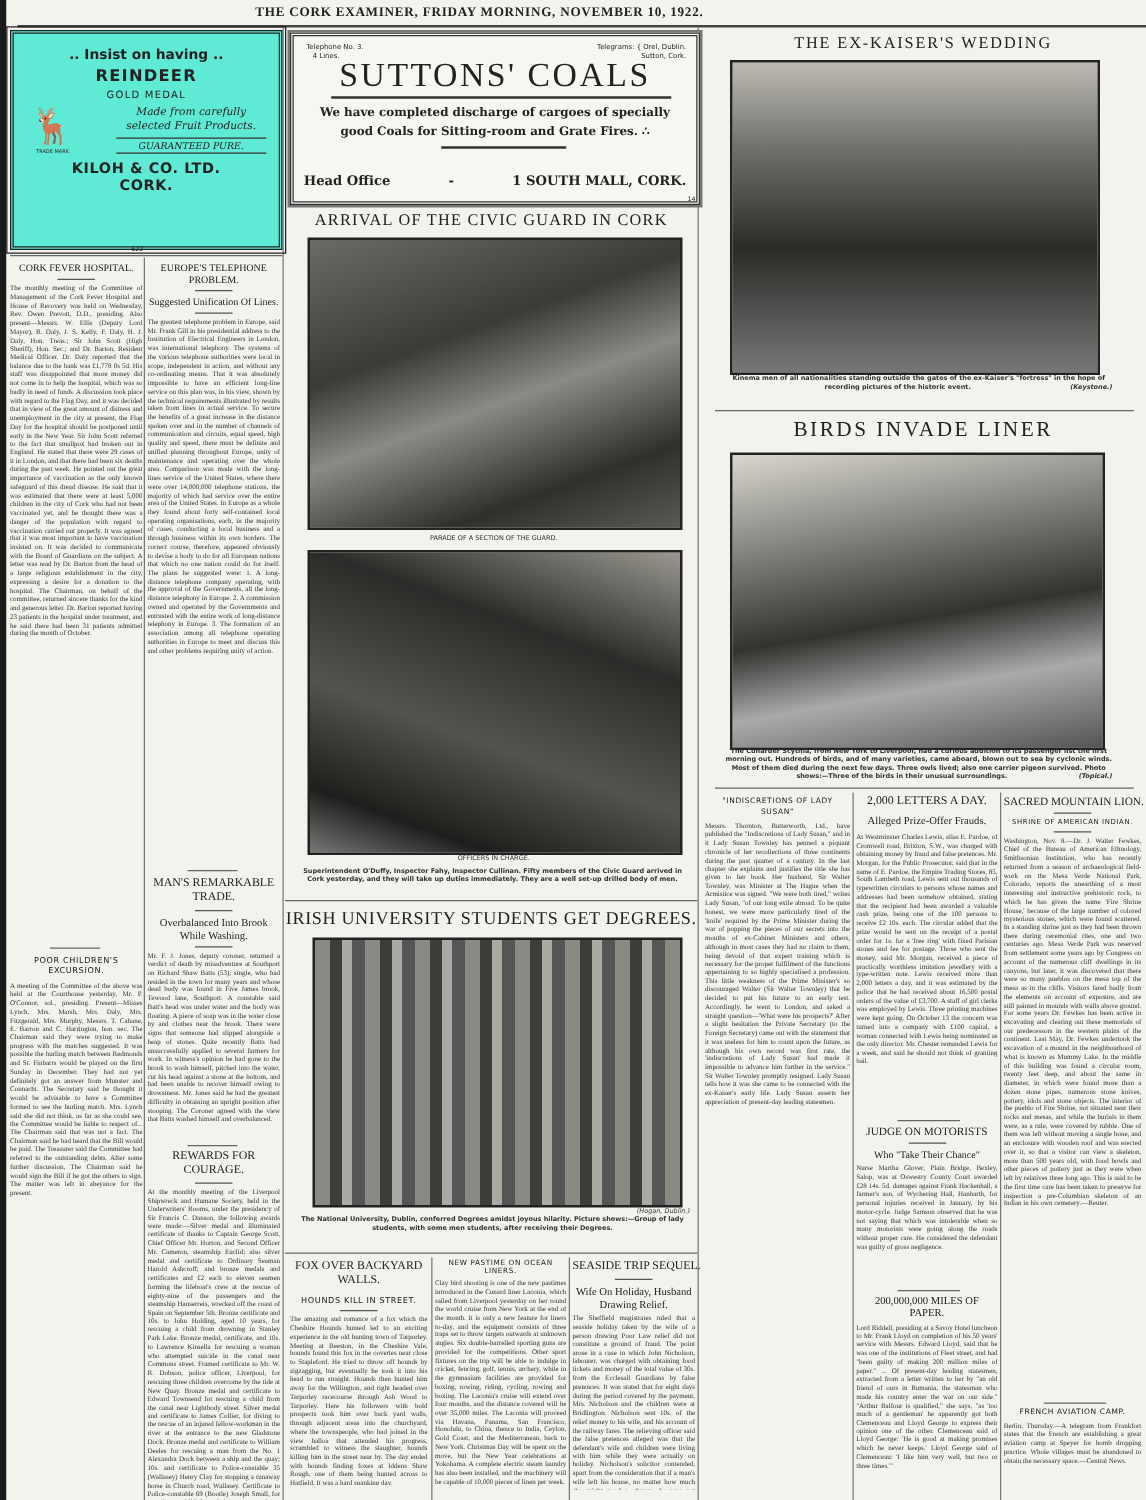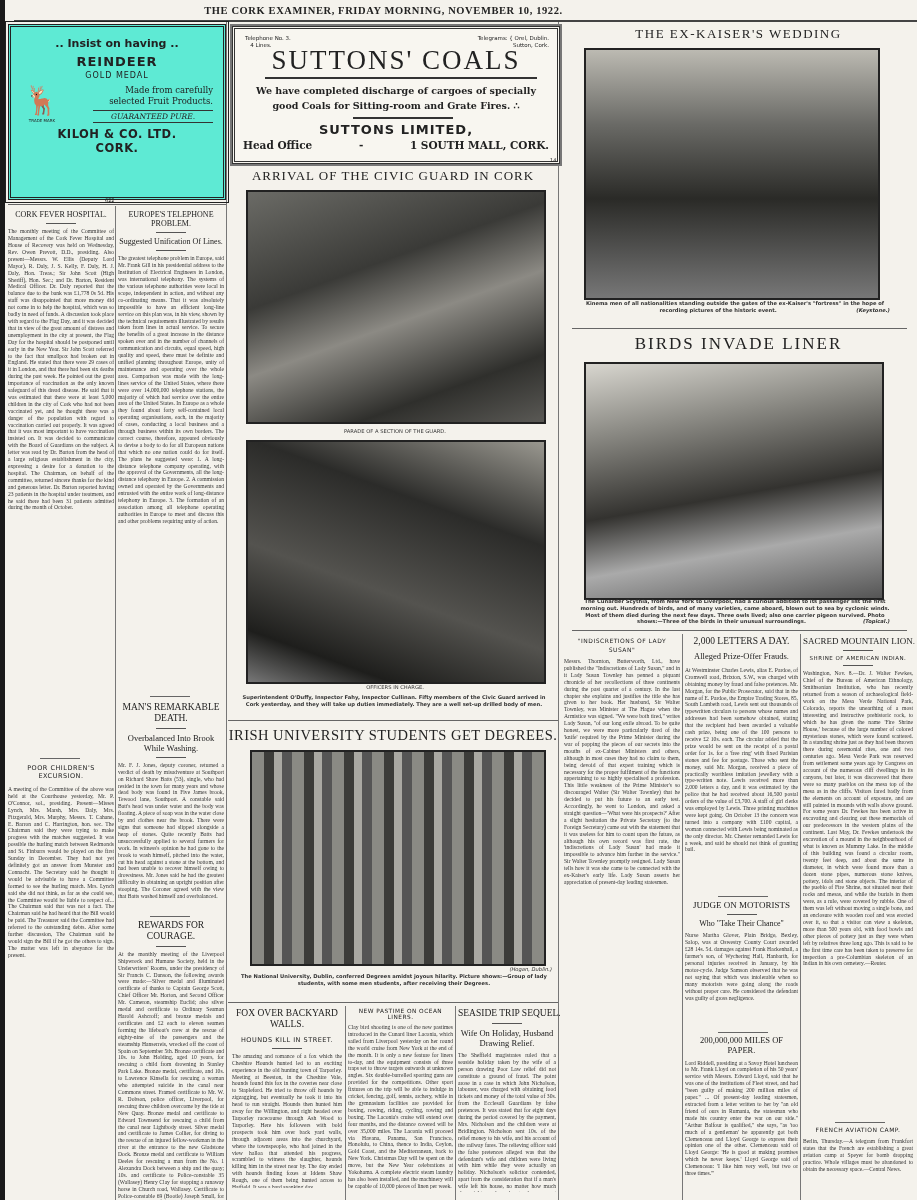--- a/index.html
+++ b/index.html
@@ -12,21 +12,21 @@
   .leftbar{left:0;top:0;width:5px;height:1200px;background:#1a1a1a;}
   
   .ad-reindeer{left:8px;top:24px;width:212px;height:170px;border:3px double #222;outline:1px solid #222;outline-offset:2px;text-align:center;background:#5eead4;}
   .ad-reindeer .insist{font-family:"DejaVu Sans",sans-serif;font-weight:bold;font-size:11px;margin-top:10px;}
   .ad-reindeer .brand{font-family:"DejaVu Sans",sans-serif;font-weight:bold;font-size:13px;letter-spacing:1px;margin-top:4px;}
   .ad-reindeer .gold{font-family:"DejaVu Sans",sans-serif;font-size:8px;letter-spacing:1px;margin-top:2px;}
   .ad-reindeer .mineral{font-family:"DejaVu Serif",serif;font-size:22px;margin-top:2px;border-bottom:1px solid #222;display:inline-block;padding:0 4px;}
   .ad-reindeer .row{display:flex;align-items:center;justify-content:space-between;padding:4px 10px 0 10px;}
   .ad-reindeer .deer{width:42px;height:34px;font-size:28px;line-height:34px;}
   .ad-reindeer .deer-cap{font-size:4px;font-family:"DejaVu Sans",sans-serif;}
-  .ad-reindeer .made{font-family:"DejaVu Serif",serif;font-size:8.5px;text-align:right;width:120px;line-height:11px;}
+  .ad-reindeer .made{font-family:"DejaVu Serif",serif;font-style:italic;font-size:8.5px;text-align:center;width:120px;line-height:11px;}
   .ad-reindeer .guar{font-style:italic;font-size:7.5px;border-top:1px solid #333;border-bottom:1px solid #333;margin-top:3px;padding:1px 0;}
   .ad-reindeer .kiloh{font-family:"DejaVu Sans",sans-serif;font-weight:bold;font-size:11.5px;margin-top:4px;letter-spacing:0.5px;}
   .ad-reindeer .cork{font-family:"DejaVu Sans",sans-serif;font-weight:bold;font-size:11.5px;letter-spacing:0.5px;}
   .adno{font-size:5px;font-family:"DejaVu Sans",sans-serif;}
   
   .ad-suttons{left:232px;top:26px;width:322px;height:132px;border:3px double #333;background:#f8f6f0;outline:2px solid #777;}
   .ad-suttons .tel{position:absolute;left:10px;top:6px;font-size:5.5px;font-family:"DejaVu Sans",sans-serif;line-height:7px;}
   .ad-suttons .telg{position:absolute;right:8px;top:6px;font-size:5.5px;font-family:"DejaVu Sans",sans-serif;line-height:7px;text-align:right;}
   .ad-suttons .name{position:absolute;left:0;right:0;top:16px;text-align:center;font-family:"Liberation Serif",serif;font-size:27px;letter-spacing:2px;}
   .ad-suttons .name-rule{position:absolute;left:30px;right:20px;top:48px;height:2px;background:#333;}
@@ -84,21 +84,20 @@
 <div class="abs adno" style="left:105px;top:197px;">622</div>
 <div class="abs hrule" style="left:8px;top:204px;width:218px;"></div>
 
 <div class="abs ad-suttons">
   <div class="tel"><span>Telephone No. 3.</span><br>&nbsp;&nbsp;&nbsp;<span>4 Lines.</span></div>
   <div class="telg"><span>Telegrams:</span> { <span>Orel, Dublin.</span><br><span>Sutton, Cork.</span></div>
   <div class="name">SUTTONS' COALS</div>
   <div class="name-rule"></div>
   <div class="blurb">We have completed discharge of cargoes of specially good Coals for Sitting-room and Grate Fires. ∴</div>
   <div class="short-rule"></div>
-  <div class="ltd">SUTTONS LIMITED,</div>
   <div class="office">
     <span>Head Office</span>
     <span>-</span>
     <span>1 SOUTH MALL, CORK.</span>
   </div>
 </div>
 <div class="abs adno" style="left:550px;top:157px;">14</div>
 
 <div class="abs heading" style="left:228px;top:168px;width:330px;font-size:13px;letter-spacing:1px;">ARRIVAL OF THE CIVIC GUARD IN CORK</div>
 <div class="abs photo" style="left:246px;top:190px;width:296px;height:230px;"></div>
@@ -143,21 +142,21 @@
 
 <div class="abs" style="left:118px;top:210px;width:106px;">
   <div class="colhead" style="font-size:8px;">EUROPE'S TELEPHONE PROBLEM.</div>
   <div class="dash"></div>
   <div class="subhead">Suggested Unification Of Lines.</div>
   <div class="dash"></div>
   <div class="body" style="height:400px;">The greatest telephone problem in Europe, said Mr. Frank Gill in his presidential address to the Institution of Electrical Engineers in London, was international telephony. The systems of the various telephone authorities were local in scope, independent in action, and without any co-ordinating means. That it was absolutely impossible to have an efficient long-line service on this plan was, in his view, shown by the technical requirements illustrated by results taken from lines in actual service. To secure the benefits of a great increase in the distance spoken over and in the number of channels of communication and circuits, equal speed, high quality and speed, there must be definite and unified planning throughout Europe, unity of maintenance and operating over the whole area. Comparison was made with the long-lines service of the United States, where there were over 14,000,000 telephone stations, the majority of which had service over the entire area of the United States. In Europe as a whole they found about forty self-contained local operating organisations, each, in the majority of cases, conducting a local business and a through business within its own borders. The correct course, therefore, appeared obviously to devise a body to do for all European nations that which no one nation could do for itself. The plans he suggested were: 1. A long-distance telephone company operating, with the approval of the Governments, all the long-distance telephony in Europe. 2. A commission owned and operated by the Governments and entrusted with the entire work of long-distance telephony in Europe. 3. The formation of an association among all telephone operating authorities in Europe to meet and discuss this and other problems requiring unity of action.</div>
 </div>
 <div class="abs hrule" style="left:150px;top:696px;width:40px;"></div>
 <div class="abs" style="left:118px;top:702px;width:106px;">
-  <div class="colhead" style="font-size:9.5px;">MAN'S REMARKABLE DEATH.</div>
+  <div class="colhead" style="font-size:9.5px;">MAN'S REMARKABLE TRADE.</div>
   <div class="dash"></div>
   <div class="subhead" style="font-size:8.5px;">Overbalanced Into Brook While Washing.</div>
   <div class="dash"></div>
   <div class="body" style="height:150px;">Mr. F. J. Jones, deputy coroner, returned a verdict of death by misadventure at Southport on Richard Shaw Batts (53), single, who had resided in the town for many years and whose dead body was found in Five James brook, Tewood lane, Southport. A constable said Batt's head was under water and the body was floating. A piece of soap was in the water close by and clothes near the brook. There were signs that someone had slipped alongside a heap of stones. Quite recently Batts had unsuccessfully applied to several farmers for work. In witness's opinion he had gone to the brook to wash himself, pitched into the water, cut his head against a stone at the bottom, and had been unable to recover himself owing to drowsiness. Mr. Jones said he had the greatest difficulty in obtaining an upright position after stooping. The Coroner agreed with the view that Batts washed himself and overbalanced.</div>
 </div>
 <div class="abs hrule" style="left:150px;top:916px;width:40px;"></div>
 <div class="abs" style="left:118px;top:920px;width:106px;">
   <div class="colhead" style="font-size:9.5px;">REWARDS FOR COURAGE.</div>
   <div class="dash"></div>
   <div class="body" style="height:250px;">At the monthly meeting of the Liverpool Shipwreck and Humane Society, held in the Underwriters' Rooms, under the presidency of Sir Francis C. Danson, the following awards were made:—Silver medal and illuminated certificate of thanks to Captain George Scott, Chief Officer Mr. Horton, and Second Officer Mr. Cameron, steamship Euclid; also silver medal and certificate to Ordinary Seaman Harold Ashcroff; and bronze medals and certificates and £2 each to eleven seamen forming the lifeboat's crew at the rescue of eighty-nine of the passengers and the steamship Hanserreis, wrecked off the coast of Spain on September 5th. Bronze certificate and 10s. to John Holding, aged 10 years, for rescuing a child from drowning in Stanley Park Lake. Bronze medal, certificate, and 10s. to Lawrence Kinsella for rescuing a woman who attempted suicide in the canal near Commons street. Framed certificate to Mr. W. R. Dobson, police officer, Liverpool, for rescuing three children overcome by the tide at New Quay. Bronze medal and certificate to Edward Townsend for rescuing a child from the canal near Lightbody street. Silver medal and certificate to James Collier, for diving to the rescue of an injured fellow-workman in the river at the entrance to the new Gladstone Dock. Bronze medal and certificate to William Deeles for rescuing a man from the No. 1 Alexandra Dock between a ship and the quay; 10s. and certificate to Police-constable 35 (Wallasey) Henry Clay for stopping a runaway horse in Church road, Wallasey. Certificate to Police-constable 69 (Bootle) Joseph Small, for rescuing a child from being run over by a motor-lorry, at Bootle; and to William Walter Dooley for stopping a runaway horse in Walton vale.</div>

